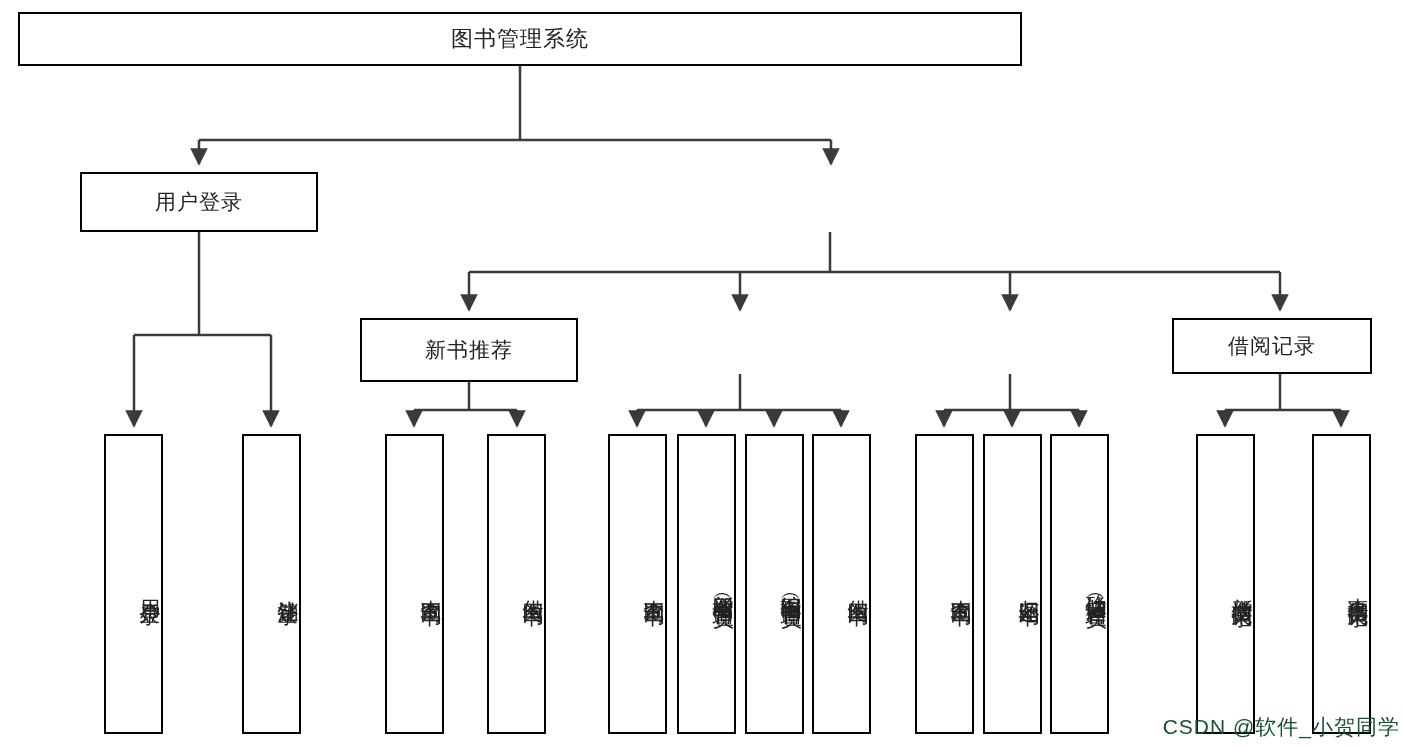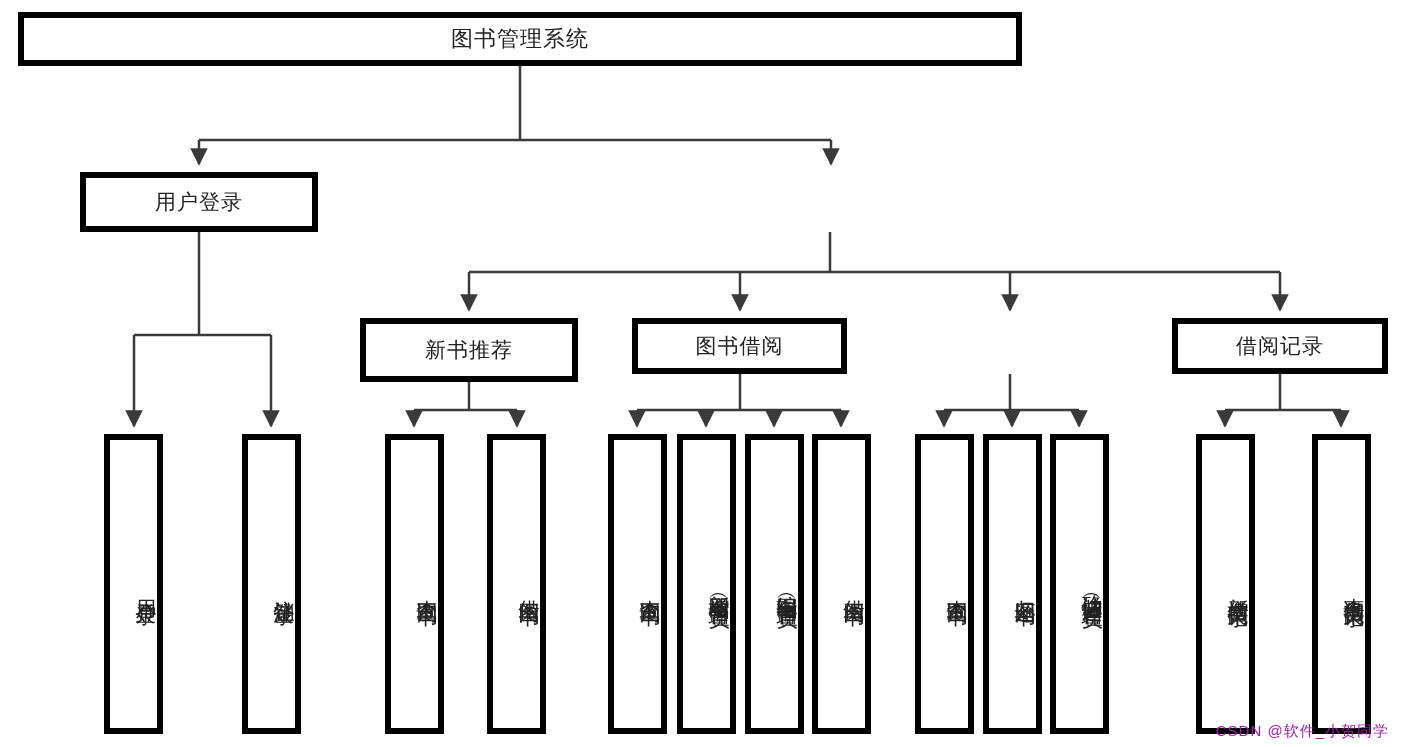--- a/index.html
+++ b/index.html
@@ -13,21 +13,21 @@
   #canvas {
     position: relative;
     width: 1405px;
     height: 747px;
     background: #ffffff;
     overflow: hidden;
   }
   .node {
     position: absolute;
     box-sizing: border-box;
-    border: 6px solid #000000;
+    border: 2px solid #000000;
     background: #ffffff;
     display: flex;
     align-items: center;
     justify-content: center;
     color: #222222;
   }
   .node.horiz {
     font-size: 21px;
     letter-spacing: 1px;
     white-space: nowrap;
@@ -50,24 +50,24 @@
   .lines {
     position: absolute;
     left: 0;
     top: 0;
     width: 1405px;
     height: 747px;
     pointer-events: none;
   }
   .watermark {
     position: absolute;
-    right: 16px;
+    right: 5px;
     bottom: 6px;
-    font-size: 15px;
-    color: #a21caf;
+    font-size: 21px;
+    color: #14532d;
     letter-spacing: 1px;
     white-space: nowrap;
   }
 </style>
 </head>
 <body>
 
 <div id="canvas">
 
   <svg class="lines" viewBox="0 0 1405 747" width="1405" height="747" aria-hidden="true">
@@ -118,22 +118,21 @@
       <path d="M 1225 410 L 1225 426" marker-end="url(#arrow)"></path>
       <path d="M 1341 410 L 1341 426" marker-end="url(#arrow)"></path>
     </g>
   </svg>
 
   <div class="node horiz root" style="left: 18px; top: 12px; width: 1004px; height: 54px;">图书管理系统</div>
 
   <div class="node horiz" style="left: 80px; top: 172px; width: 238px; height: 60px;">用户登录</div>
 
   <div class="node horiz" style="left: 360px; top: 318px; width: 218px; height: 64px;">新书推荐</div>
-  <div class="node horiz" style="left: 632px; top: 318px; width: 215px; height: 56px;">图书借阅</div>
-  <div class="node horiz" style="left: 1172px; top: 318px; width: 216px; height: 56px;">借阅记录</div>
+  <div class="node horiz" style="left: 1172px; top: 318px; width: 200px; height: 56px;">借阅记录</div>
 
   <div class="node vert" style="left: 104px; top: 434px; width: 59px; height: 300px;">用户登录</div>
   <div class="node vert" style="left: 242px; top: 434px; width: 59px; height: 300px;">注销登录</div>
   <div class="node vert" style="left: 385px; top: 434px; width: 59px; height: 300px;">查询图书</div>
   <div class="node vert" style="left: 487px; top: 434px; width: 59px; height: 300px;">借阅图书</div>
   <div class="node vert" style="left: 608px; top: 434px; width: 59px; height: 300px;">查询图书</div>
   <div class="node vert" style="left: 677px; top: 434px; width: 59px; height: 300px;">新增图书（管理员）</div>
   <div class="node vert" style="left: 745px; top: 434px; width: 59px; height: 300px;">编辑图书（管理员）</div>
   <div class="node vert" style="left: 812px; top: 434px; width: 59px; height: 300px;">借阅图书</div>
   <div class="node vert" style="left: 915px; top: 434px; width: 59px; height: 300px;">查询图书</div>

